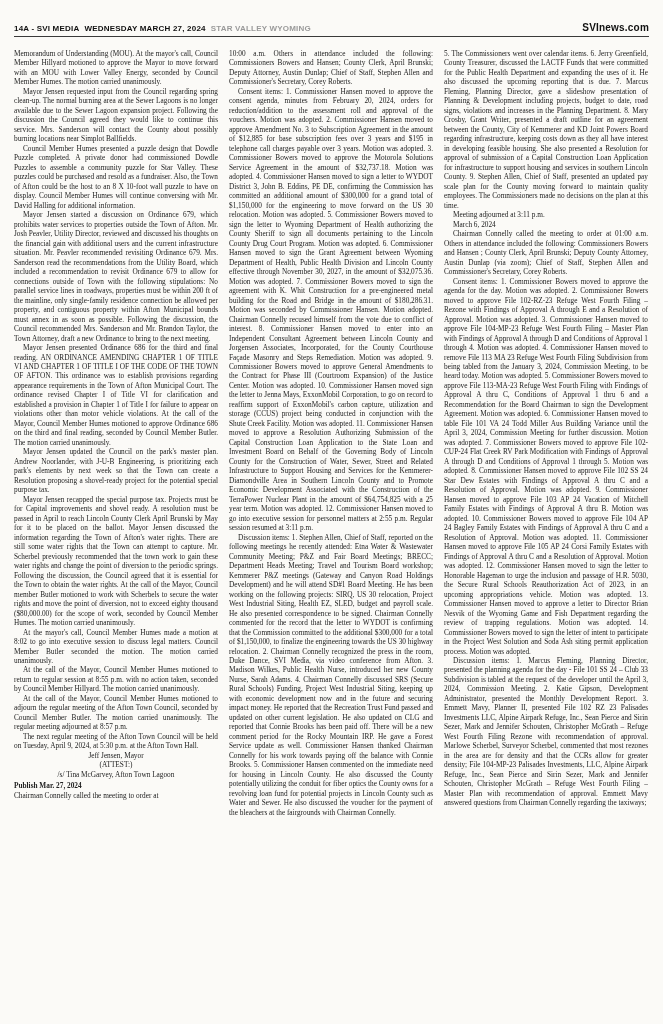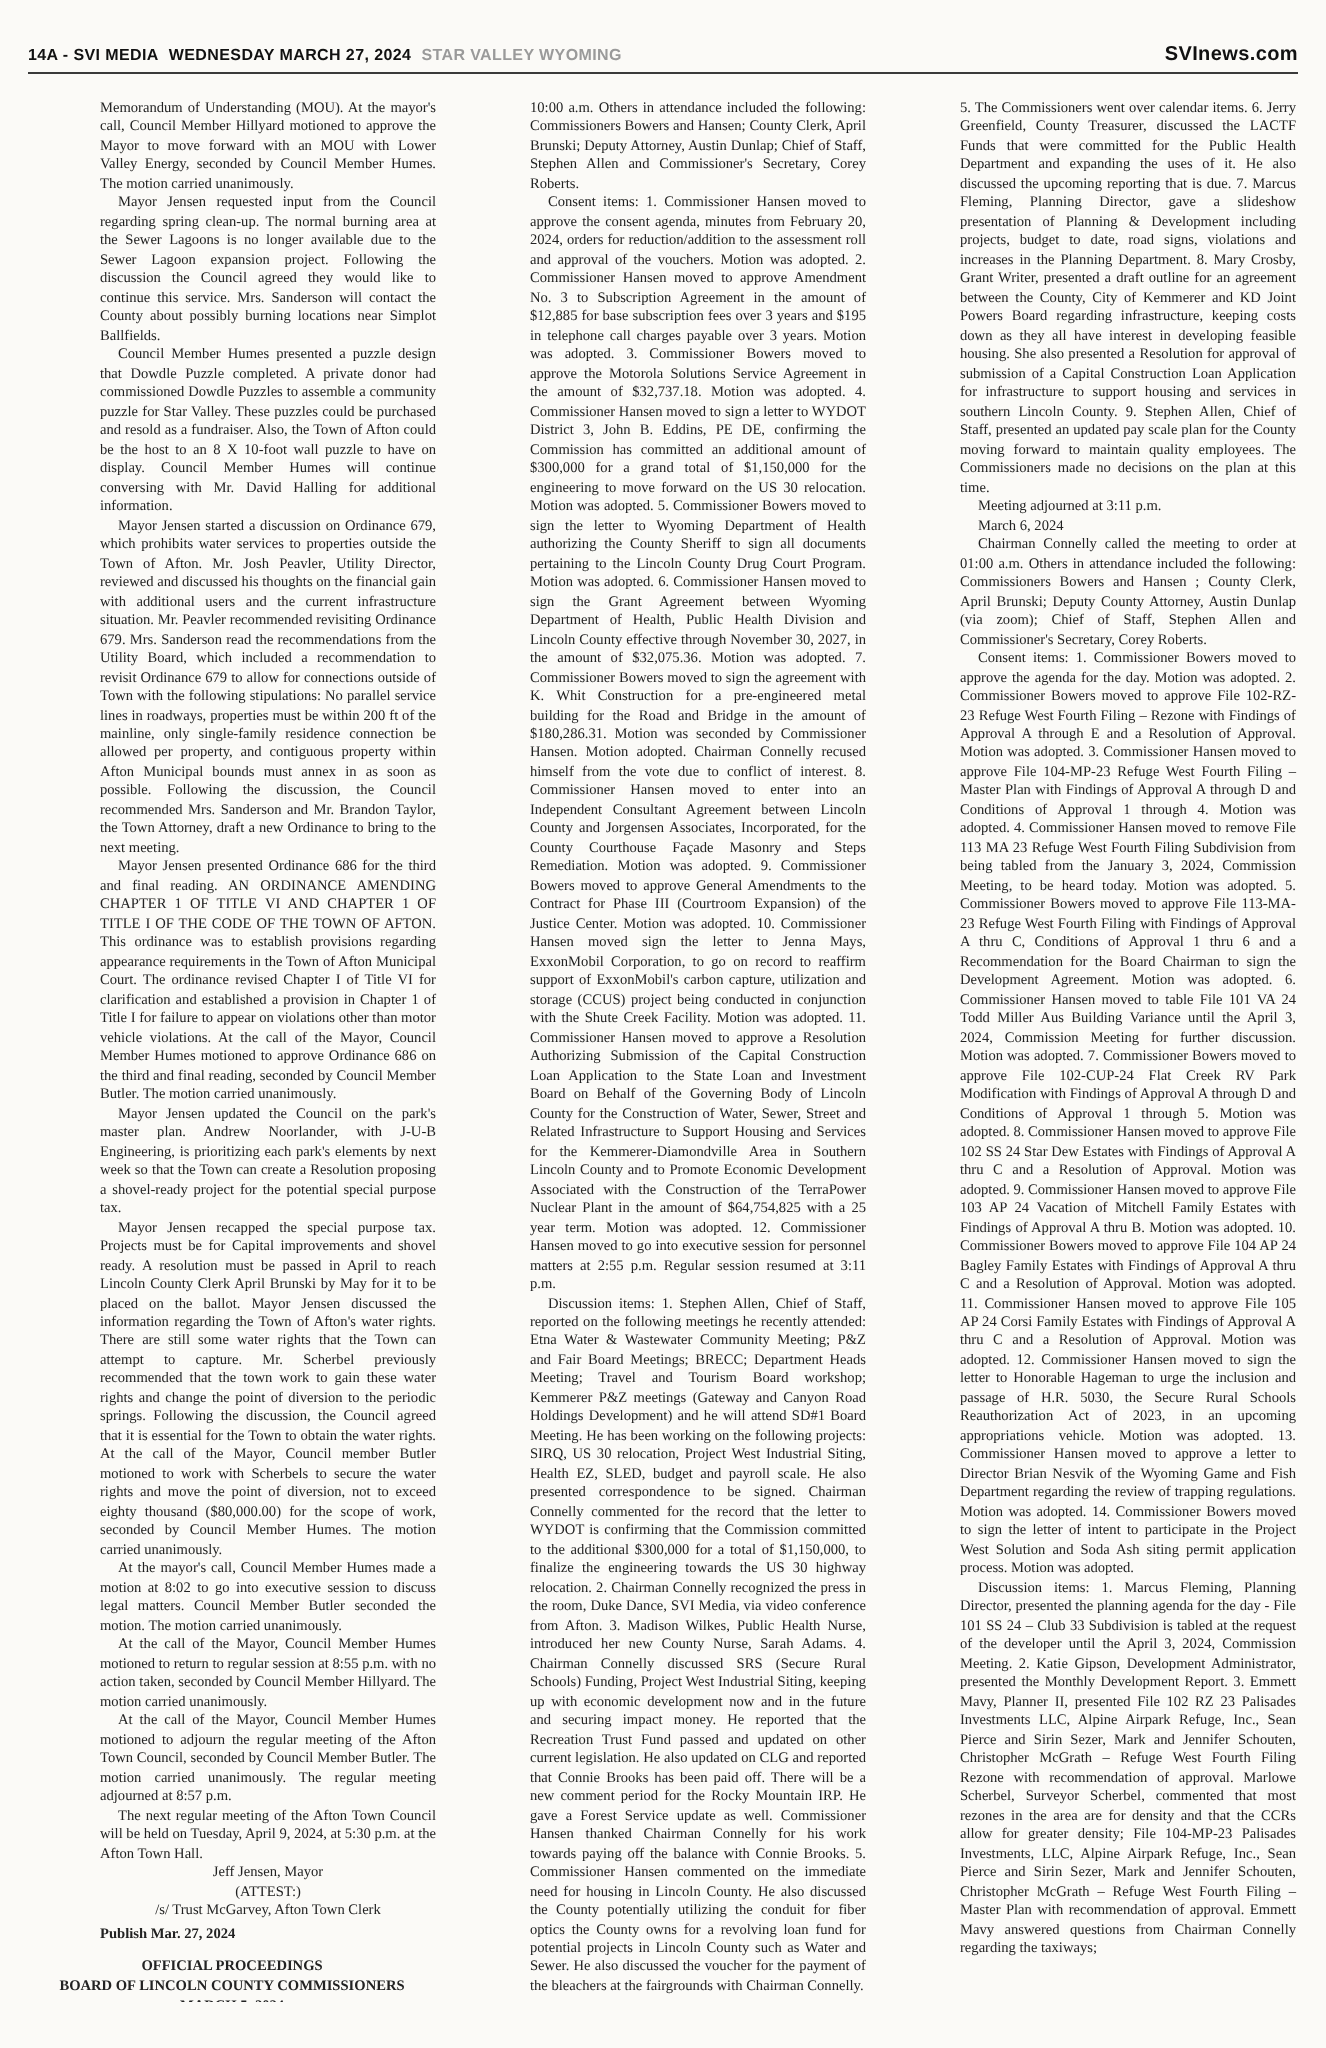--- a/index.html
+++ b/index.html
@@ -37,21 +37,21 @@
   }
   .col {
     width: 204px;
     flex: 0 0 204px;
     font-size: 7.3px;
     line-height: 1.3;
     text-align: justify;
     hyphens: auto;
     color: #222;
   }
-  .para { text-indent: 9px; margin-left: 36px; }
+  .para { text-indent: 9px; }
   .no-indent { text-indent: 0; }
   .line { text-align: center; text-indent: 0; }
   .pub { text-align: left; font-weight: bold; text-indent: 0; margin-top: 2px; }
   .heading {
     text-align: center;
     font-weight: bold;
     text-indent: 0;
     margin: 7px 0 4px 0;
     line-height: 1.35;
   }
@@ -80,27 +80,22 @@
         <p class="para">Mayor Jensen started a discussion on Ordinance 679, which prohibits water services to properties outside the Town of Afton. Mr. Josh Peavler, Utility Director, reviewed and discussed his thoughts on the financial gain with additional users and the current infrastructure situation. Mr. Peavler recommended revisiting Ordinance 679. Mrs. Sanderson read the recommendations from the Utility Board, which included a recommendation to revisit Ordinance 679 to allow for connections outside of Town with the following stipulations: No parallel service lines in roadways, properties must be within 200 ft of the mainline, only single-family residence connection be allowed per property, and contiguous property within Afton Municipal bounds must annex in as soon as possible. Following the discussion, the Council recommended Mrs. Sanderson and Mr. Brandon Taylor, the Town Attorney, draft a new Ordinance to bring to the next meeting.</p>
         <p class="para">Mayor Jensen presented Ordinance 686 for the third and final reading. AN ORDINANCE AMENDING CHAPTER 1 OF TITLE VI AND CHAPTER 1 OF TITLE I OF THE CODE OF THE TOWN OF AFTON. This ordinance was to establish provisions regarding appearance requirements in the Town of Afton Municipal Court. The ordinance revised Chapter I of Title VI for clarification and established a provision in Chapter 1 of Title I for failure to appear on violations other than motor vehicle violations. At the call of the Mayor, Council Member Humes motioned to approve Ordinance 686 on the third and final reading, seconded by Council Member Butler. The motion carried unanimously.</p>
         <p class="para">Mayor Jensen updated the Council on the park's master plan. Andrew Noorlander, with J-U-B Engineering, is prioritizing each park's elements by next week so that the Town can create a Resolution proposing a shovel-ready project for the potential special purpose tax.</p>
         <p class="para">Mayor Jensen recapped the special purpose tax. Projects must be for Capital improvements and shovel ready. A resolution must be passed in April to reach Lincoln County Clerk April Brunski by May for it to be placed on the ballot. Mayor Jensen discussed the information regarding the Town of Afton's water rights. There are still some water rights that the Town can attempt to capture. Mr. Scherbel previously recommended that the town work to gain these water rights and change the point of diversion to the periodic springs. Following the discussion, the Council agreed that it is essential for the Town to obtain the water rights. At the call of the Mayor, Council member Butler motioned to work with Scherbels to secure the water rights and move the point of diversion, not to exceed eighty thousand ($80,000.00) for the scope of work, seconded by Council Member Humes. The motion carried unanimously.</p>
         <p class="para">At the mayor's call, Council Member Humes made a motion at 8:02 to go into executive session to discuss legal matters. Council Member Butler seconded the motion. The motion carried unanimously.</p>
         <p class="para">At the call of the Mayor, Council Member Humes motioned to return to regular session at 8:55 p.m. with no action taken, seconded by Council Member Hillyard. The motion carried unanimously.</p>
         <p class="para">At the call of the Mayor, Council Member Humes motioned to adjourn the regular meeting of the Afton Town Council, seconded by Council Member Butler. The motion carried unanimously. The regular meeting adjourned at 8:57 p.m.</p>
         <p class="para">The next regular meeting of the Afton Town Council will be held on Tuesday, April 9, 2024, at 5:30 p.m. at the Afton Town Hall.</p>
         <p class="para line">Jeff Jensen, Mayor</p>
         <p class="para line">(ATTEST:)</p>
-        <p class="para line">/s/ Trust McGarvey, Afton Town Clerk</p>
+        <p class="para line">/s/ Tina McGarvey, Afton Town Lagoon</p>
         <p class="para pub">Publish Mar. 27, 2024</p>
-        <div class="heading">
-          <div>OFFICIAL PROCEEDINGS</div>
-          <div>BOARD OF LINCOLN COUNTY COMMISSIONERS</div>
-          <div>MARCH 5, 2024</div>
-        </div>
         <p class="para no-indent">Chairman Connelly called the meeting to order at</p>
       </div>
       <div class="col">
         <p class="para no-indent">10:00 a.m. Others in attendance included the following: Commissioners Bowers and Hansen; County Clerk, April Brunski; Deputy Attorney, Austin Dunlap; Chief of Staff, Stephen Allen and Commissioner's Secretary, Corey Roberts.</p>
         <p class="para">Consent items: 1. Commissioner Hansen moved to approve the consent agenda, minutes from February 20, 2024, orders for reduction/addition to the assessment roll and approval of the vouchers. Motion was adopted. 2. Commissioner Hansen moved to approve Amendment No. 3 to Subscription Agreement in the amount of $12,885 for base subscription fees over 3 years and $195 in telephone call charges payable over 3 years. Motion was adopted. 3. Commissioner Bowers moved to approve the Motorola Solutions Service Agreement in the amount of $32,737.18. Motion was adopted. 4. Commissioner Hansen moved to sign a letter to WYDOT District 3, John B. Eddins, PE DE, confirming the Commission has committed an additional amount of $300,000 for a grand total of $1,150,000 for the engineering to move forward on the US 30 relocation. Motion was adopted. 5. Commissioner Bowers moved to sign the letter to Wyoming Department of Health authorizing the County Sheriff to sign all documents pertaining to the Lincoln County Drug Court Program. Motion was adopted. 6. Commissioner Hansen moved to sign the Grant Agreement between Wyoming Department of Health, Public Health Division and Lincoln County effective through November 30, 2027, in the amount of $32,075.36. Motion was adopted. 7. Commissioner Bowers moved to sign the agreement with K. Whit Construction for a pre-engineered metal building for the Road and Bridge in the amount of $180,286.31. Motion was seconded by Commissioner Hansen. Motion adopted. Chairman Connelly recused himself from the vote due to conflict of interest. 8. Commissioner Hansen moved to enter into an Independent Consultant Agreement between Lincoln County and Jorgensen Associates, Incorporated, for the County Courthouse Façade Masonry and Steps Remediation. Motion was adopted. 9. Commissioner Bowers moved to approve General Amendments to the Contract for Phase III (Courtroom Expansion) of the Justice Center. Motion was adopted. 10. Commissioner Hansen moved sign the letter to Jenna Mays, ExxonMobil Corporation, to go on record to reaffirm support of ExxonMobil's carbon capture, utilization and storage (CCUS) project being conducted in conjunction with the Shute Creek Facility. Motion was adopted. 11. Commissioner Hansen moved to approve a Resolution Authorizing Submission of the Capital Construction Loan Application to the State Loan and Investment Board on Behalf of the Governing Body of Lincoln County for the Construction of Water, Sewer, Street and Related Infrastructure to Support Housing and Services for the Kemmerer-Diamondville Area in Southern Lincoln County and to Promote Economic Development Associated with the Construction of the TerraPower Nuclear Plant in the amount of $64,754,825 with a 25 year term. Motion was adopted. 12. Commissioner Hansen moved to go into executive session for personnel matters at 2:55 p.m. Regular session resumed at 3:11 p.m.</p>
         <p class="para">Discussion items: 1. Stephen Allen, Chief of Staff, reported on the following meetings he recently attended: Etna Water &amp; Wastewater Community Meeting; P&amp;Z and Fair Board Meetings; BRECC; Department Heads Meeting; Travel and Tourism Board workshop; Kemmerer P&amp;Z meetings (Gateway and Canyon Road Holdings Development) and he will attend SD#1 Board Meeting. He has been working on the following projects: SIRQ, US 30 relocation, Project West Industrial Siting, Health EZ, SLED, budget and payroll scale. He also presented correspondence to be signed. Chairman Connelly commented for the record that the letter to WYDOT is confirming that the Commission committed to the additional $300,000 for a total of $1,150,000, to finalize the engineering towards the US 30 highway relocation. 2. Chairman Connelly recognized the press in the room, Duke Dance, SVI Media, via video conference from Afton. 3. Madison Wilkes, Public Health Nurse, introduced her new County Nurse, Sarah Adams. 4. Chairman Connelly discussed SRS (Secure Rural Schools) Funding, Project West Industrial Siting, keeping up with economic development now and in the future and securing impact money. He reported that the Recreation Trust Fund passed and updated on other current legislation. He also updated on CLG and reported that Connie Brooks has been paid off. There will be a new comment period for the Rocky Mountain IRP. He gave a Forest Service update as well. Commissioner Hansen thanked Chairman Connelly for his work towards paying off the balance with Connie Brooks. 5. Commissioner Hansen commented on the immediate need for housing in Lincoln County. He also discussed the County potentially utilizing the conduit for fiber optics the County owns for a revolving loan fund for potential projects in Lincoln County such as Water and Sewer. He also discussed the voucher for the payment of the bleachers at the fairgrounds with Chairman Connelly.</p>
       </div>
       <div class="col">
         <p class="para no-indent">5. The Commissioners went over calendar items. 6. Jerry Greenfield, County Treasurer, discussed the LACTF Funds that were committed for the Public Health Department and expanding the uses of it. He also discussed the upcoming reporting that is due. 7. Marcus Fleming, Planning Director, gave a slideshow presentation of Planning &amp; Development including projects, budget to date, road signs, violations and increases in the Planning Department. 8. Mary Crosby, Grant Writer, presented a draft outline for an agreement between the County, City of Kemmerer and KD Joint Powers Board regarding infrastructure, keeping costs down as they all have interest in developing feasible housing. She also presented a Resolution for approval of submission of a Capital Construction Loan Application for infrastructure to support housing and services in southern Lincoln County. 9. Stephen Allen, Chief of Staff, presented an updated pay scale plan for the County moving forward to maintain quality employees. The Commissioners made no decisions on the plan at this time.</p>
         <p class="para">Meeting adjourned at 3:11 p.m.</p>

